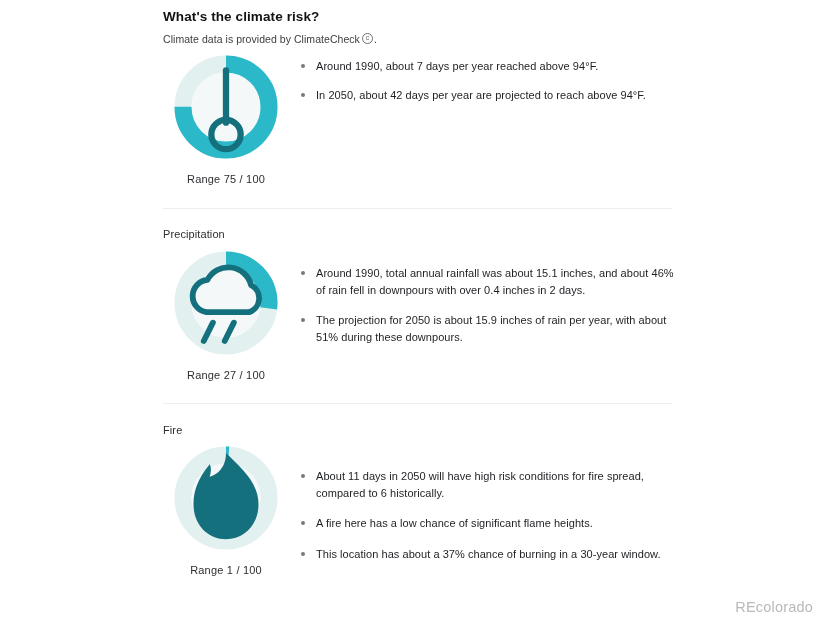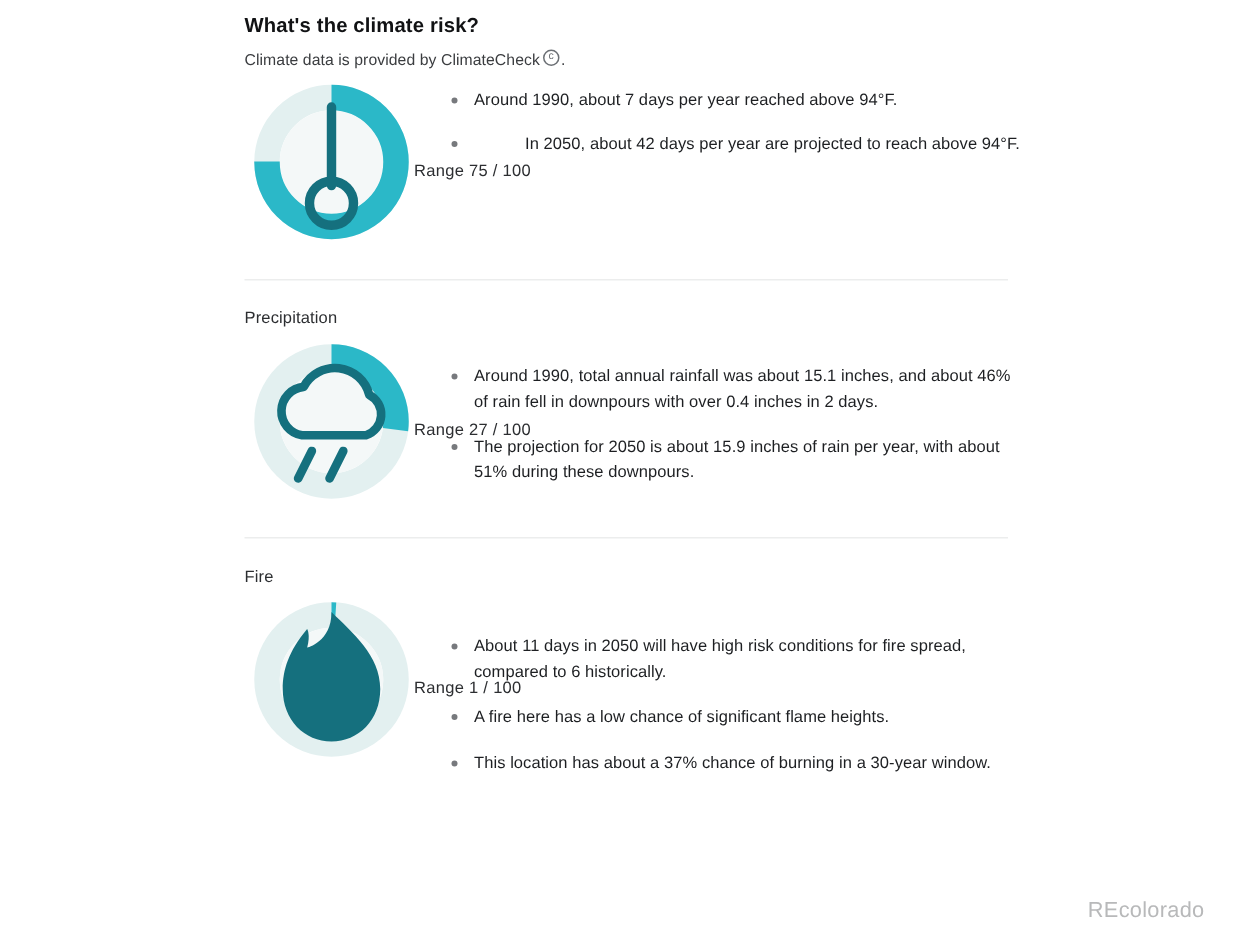--- a/index.html
+++ b/index.html
@@ -76,21 +76,21 @@
     letter-spacing: 0.1px;
   }
   .risk-body {
     display: flex;
     align-items: flex-start;
   }
   .gauge-col {
     width: 120px;
     flex: 0 0 120px;
     display: flex;
-    flex-direction: row;
+    flex-direction: column;
     align-items: center;
     text-align: right;
   }
   .gauge {
     position: relative;
     width: 110px;
     height: 110px;
   }
   .gauge svg {
     display: block;
@@ -143,21 +143,21 @@
     height: 1px;
     background: #eceded;
     width: 509px;
   }
 
   
   #block-heat .risk-label { padding-top: 19px; }
   #block-heat .risk-body { padding-top: 6px; }
   #block-heat .gauge-col { padding-left: 3px; }
   #block-heat .facts { padding-top: 6px; }
-  #block-heat .fact-row + .fact-row { margin-top: 12px; gap: 34px; }
+  #block-heat .fact-row + .fact-row { margin-top: 12px; }
   #block-heat .range-text { margin-top: 11px; }
   #divider-1 { margin-top: 23px; }
 
   #block-precip .risk-label { padding-top: 18px; }
   #block-precip .risk-body { padding-top: 7px; }
   #block-precip .gauge-col { padding-left: 3px; }
   #block-precip .facts { padding-top: 17px; }
   #block-precip .fact-row + .fact-row { margin-top: 14px; }
   #block-precip .range-text { margin-top: 11px; }
   #divider-2 { margin-top: 22px; }
@@ -165,21 +165,21 @@
   #block-fire .risk-label { padding-top: 19px; }
   #block-fire .risk-body { padding-top: 6px; }
   #block-fire .gauge-col { padding-left: 3px; }
   #block-fire .facts { padding-top: 25px; }
   #block-fire .fact-row + .fact-row { margin-top: 14px; }
   #block-fire .range-text { margin-top: 11px; }
 
   
   .watermark {
     position: absolute;
-    right: 22px;
+    right: 12px;
     bottom: 4px;
     font-size: 14.5px;
     color: #b8b9ba;
     letter-spacing: 0.2px;
   }
 </style>
 </head>
 <body>
 
 <div class="page">

